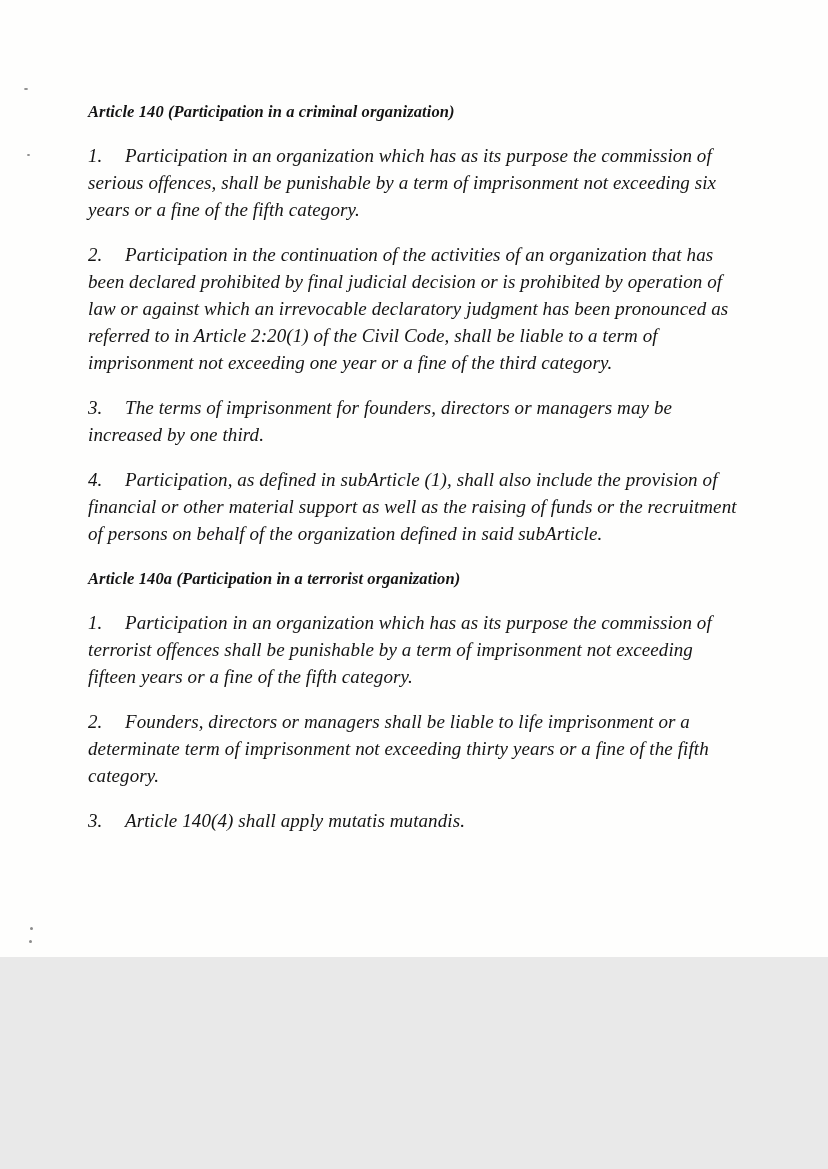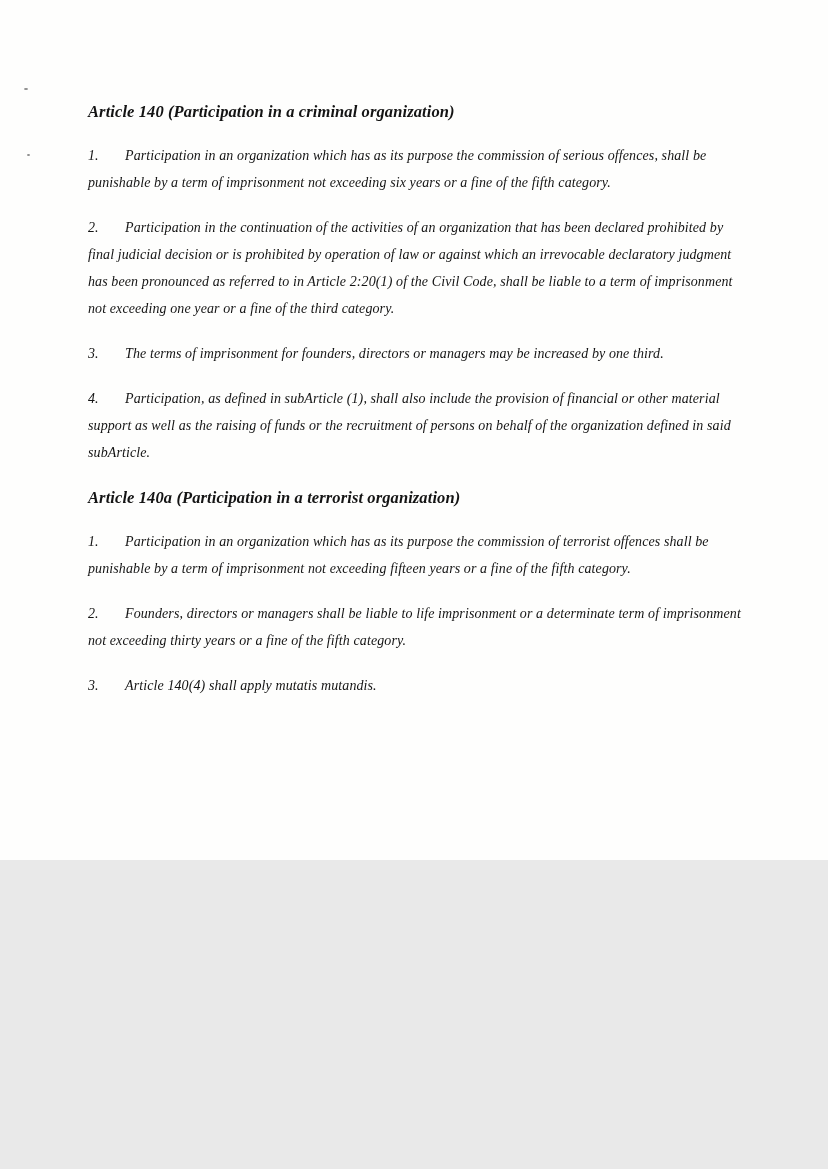--- a/index.html
+++ b/index.html
@@ -4,40 +4,40 @@
 <style>
   * { margin: 0; padding: 0; box-sizing: border-box; }
   html, body { background: #e9e9e9; }
   body {
     width: 828px; height: 1169px;
     font-family: "Liberation Serif", serif;
     -webkit-font-smoothing: antialiased;
   }
   .page {
     position: relative;
-    width: 828px; height: 860px;
+    width: 828px; height: 957px;
     background: #fefefd;
     overflow: hidden;
     color: #141414;
   }
   .content {
     position: absolute;
     left: 88px; top: 98px;
     width: 654px;
   }
   .article-heading {
     font-size: 16.5px;
     font-weight: bold;
     font-style: italic;
     line-height: 27px;
     margin-bottom: 17px;
     letter-spacing: 0.1px;
   }
   .para {
-    font-size: 14px;
+    font-size: 19px;
     font-style: italic;
     line-height: 27px;
     margin-bottom: 18px;
     letter-spacing: 0.1px;
   }
   .para:last-of-type { margin-bottom: 0; }
   .article-block { margin-bottom: 18px; }
   .pnum { display: inline-block; width: 37px; }
 
   .footer {

